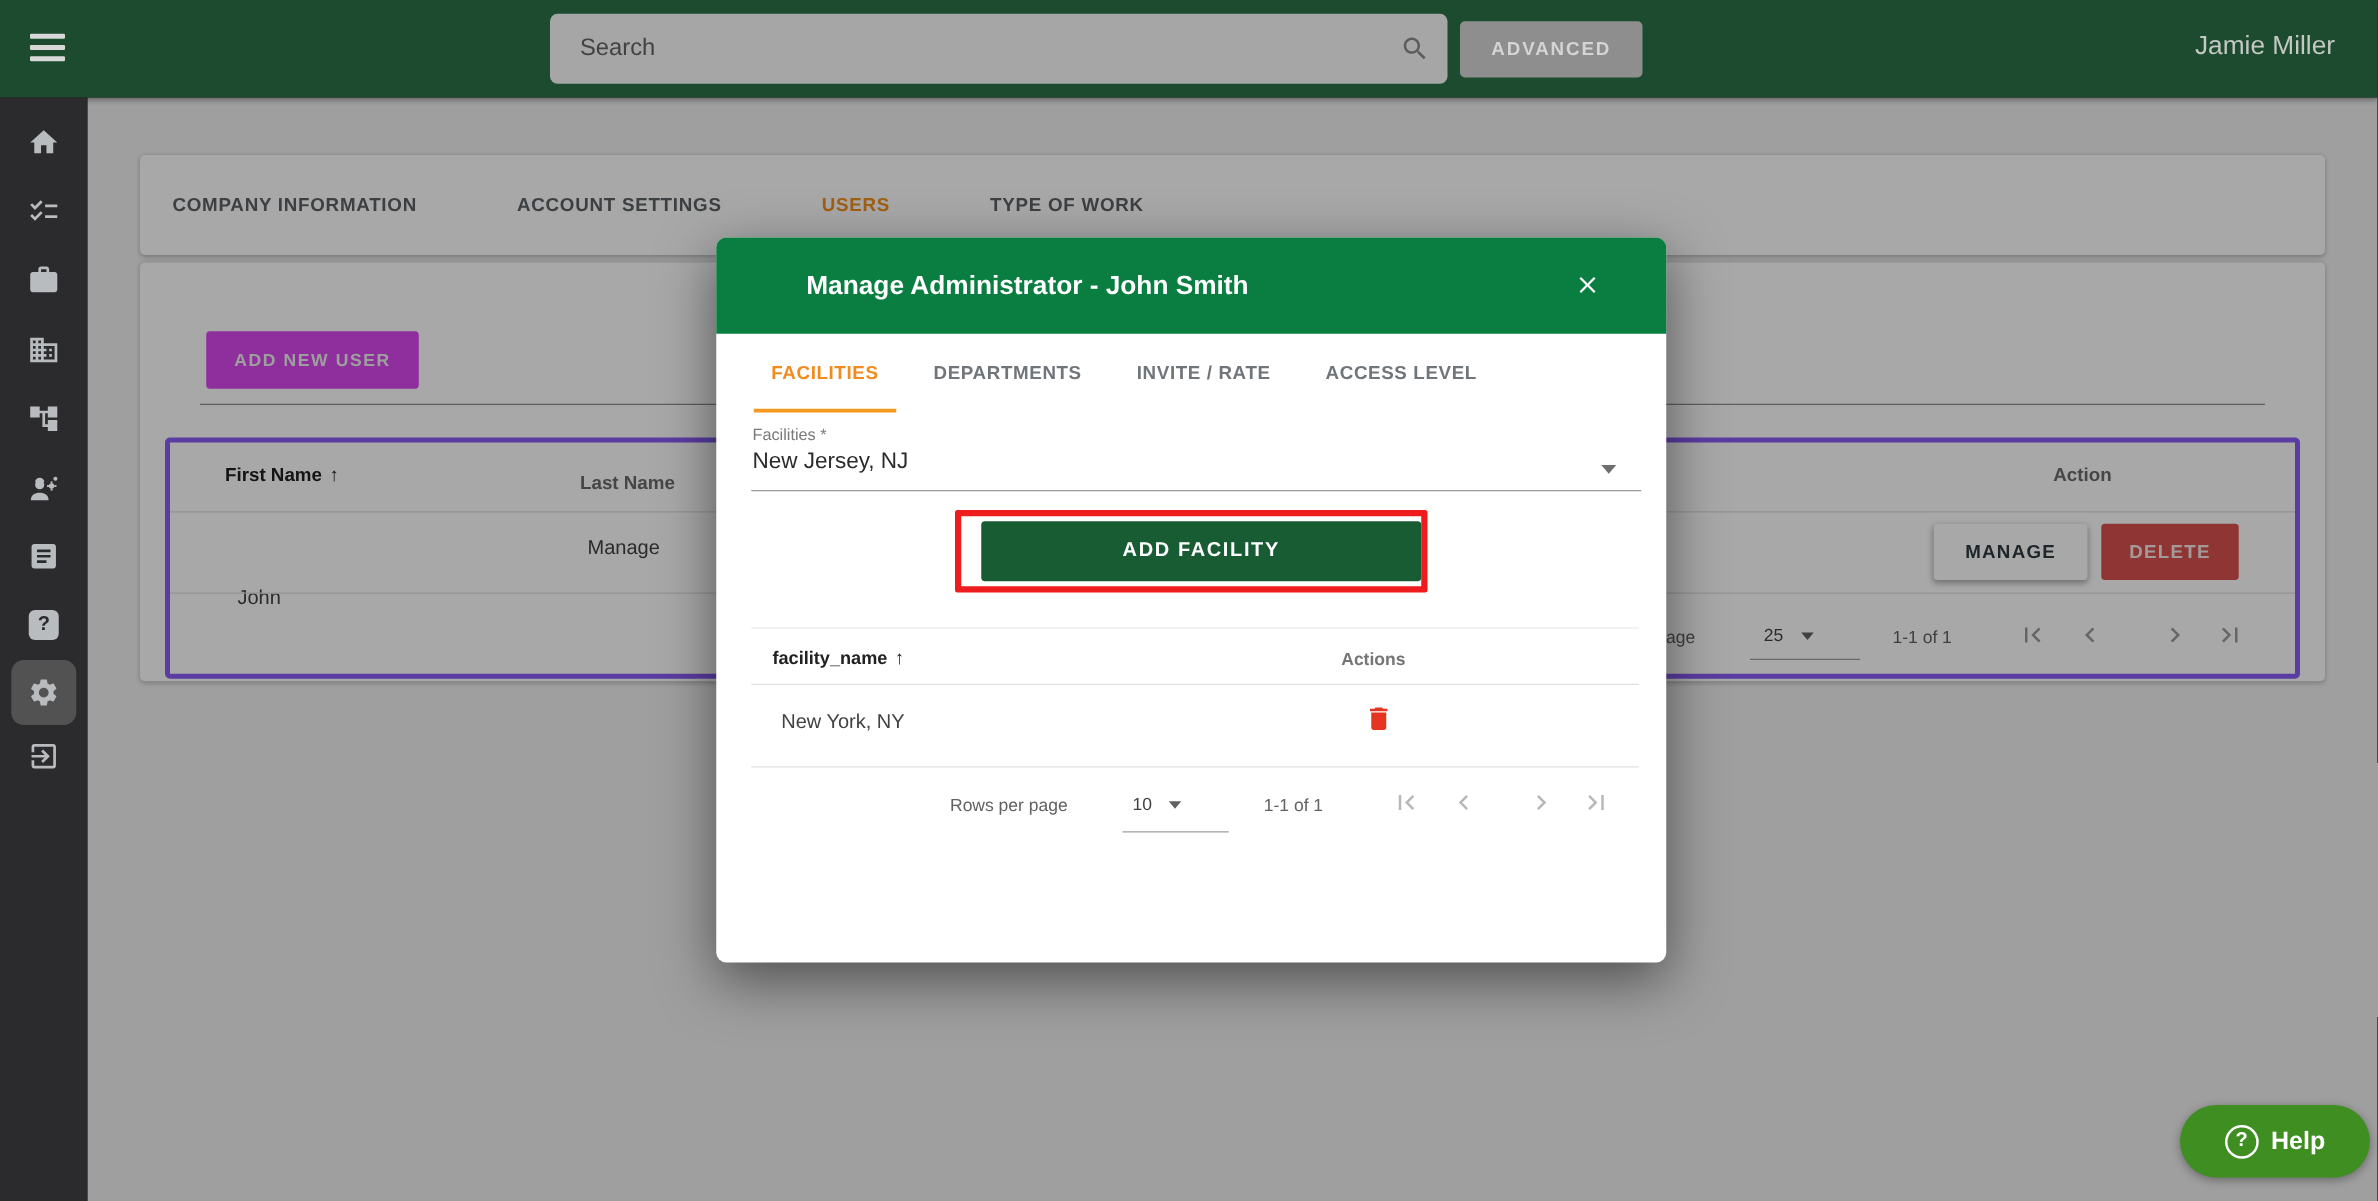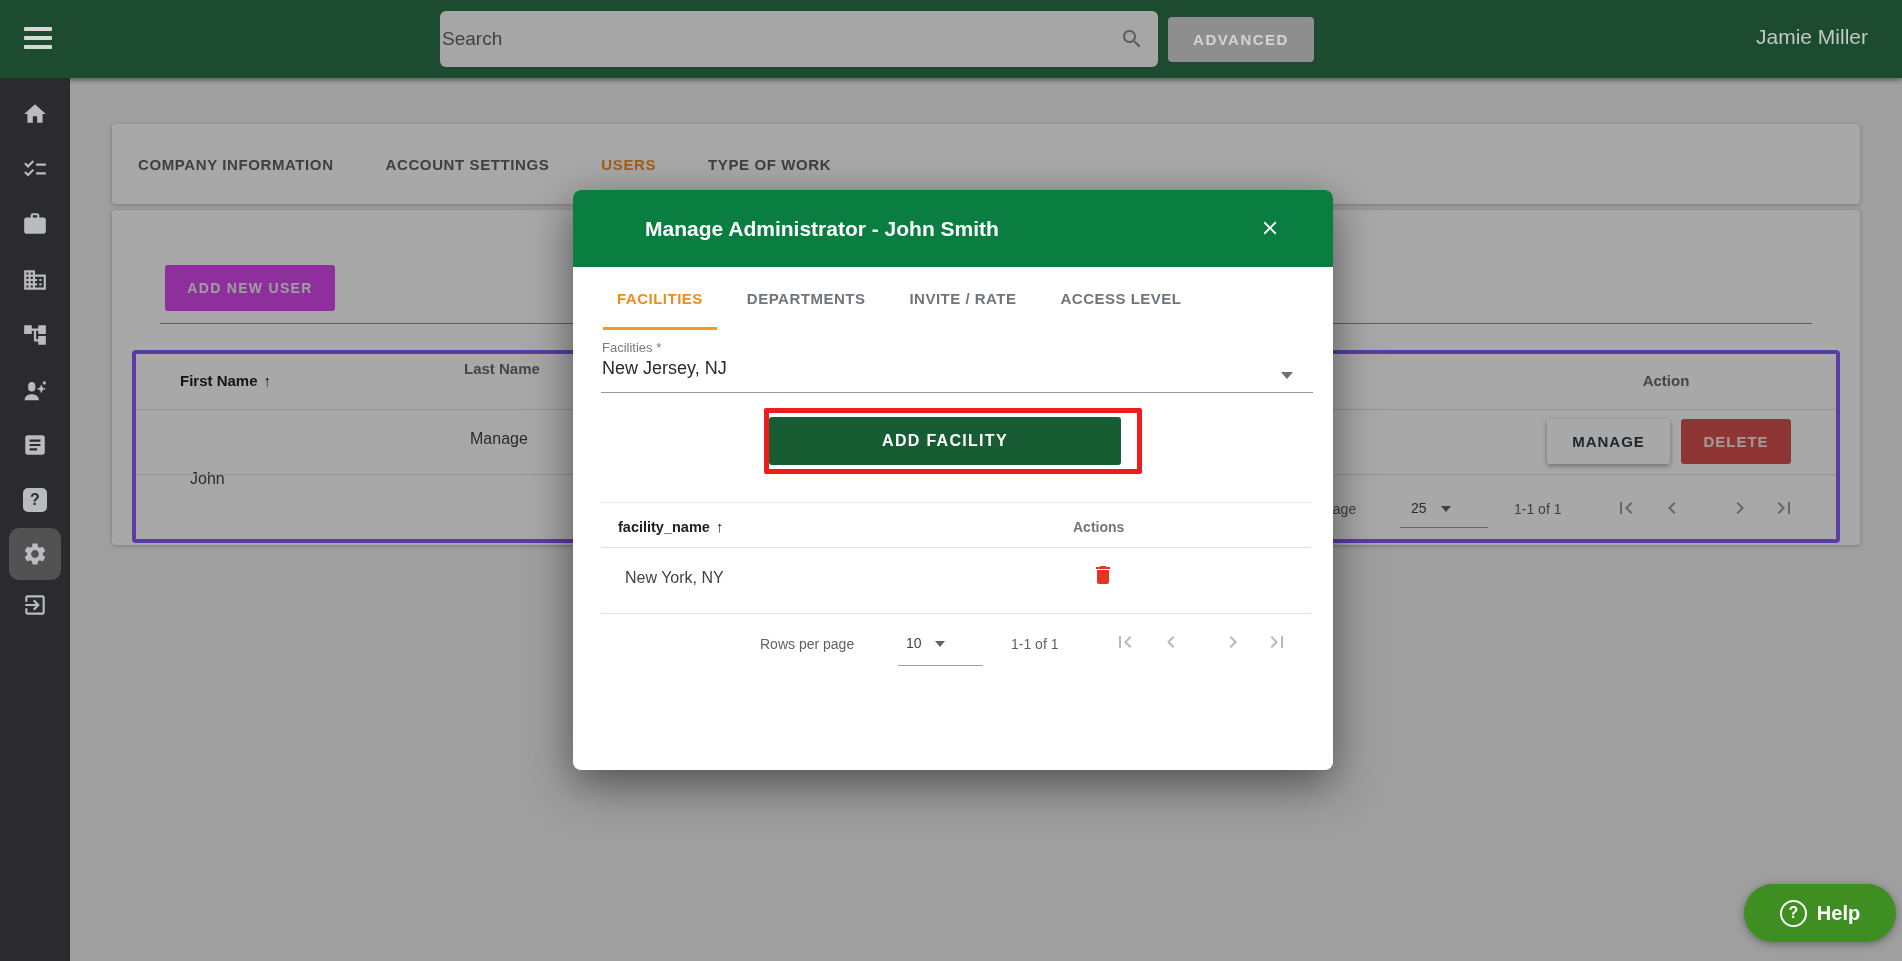--- a/index.html
+++ b/index.html
@@ -18,21 +18,21 @@
   .logo-hat { position:absolute; left:25px; top:-7px; width:25px; height:12px;
               background:#e0922f; border-radius:12px 12px 2px 2px; }
   .logo-hat::after { content:""; position:absolute; left:-4px; top:10px; width:33px; height:3px;
                      background:#e0922f; border-radius:2px; }
   .logo-check { position:absolute; left:178px; top:-12px; width:40px; height:32px; }
   .logo-line2 { font-size:15.5px; font-weight:700; color:#d8952c; letter-spacing:12px; margin-top:3px; }
 
   .search-bar { position:absolute; left:440px; top:11px; width:718px; height:56px;
                 background:#a6a6a6; border-radius:6px; }
   .search-bar input { width:100%; height:100%; border:0; background:transparent; outline:none;
-                      padding:0 54px 0 2px; font-family:inherit; font-size:19px; color:#000000; }
+                      padding:0 54px 0 24px; font-family:inherit; font-size:19px; color:#000000; }
   .search-bar input::placeholder { color:#424242; opacity:1; }
   .search-icon { position:absolute; right:14px; top:16px; width:24px; height:24px; fill:#5c5c5c; }
 
   .advanced-btn { position:absolute; left:1168px; top:17px; width:146px; height:45px;
                   background:#8e8e8e; border:0; border-radius:4px; color:#d4d4d4;
                   font-family:inherit; font-weight:700; font-size:15px; letter-spacing:1.5px; cursor:pointer; }
   .user-name { position:absolute; right:34px; top:25px; font-size:21px; color:#c3c8c3; cursor:pointer; }
 
   
   .sidebar { position:absolute; left:0; top:78px; width:70px; height:883px;
@@ -43,37 +43,37 @@
   .side-item.active { left:9px; width:52px; height:52px; background:#525252; border-radius:10px; }
   .qmark { width:24px; height:24px; background:#b9bcbe; border-radius:5px; color:#2b2b2d;
            font-weight:700; font-size:16px; display:flex; align-items:center; justify-content:center; }
 
   
   .content { position:absolute; left:70px; top:78px; width:1832px; height:883px; background:#f2f2f2; }
   .dim-overlay { position:absolute; inset:0; background:rgba(0,0,0,.34); z-index:40; }
 
   .tabs-card { position:absolute; left:42px; top:46px; width:1748px; height:80px; background:#fff;
                border-radius:4px; box-shadow:0 1px 4px rgba(0,0,0,.25); display:flex;
-               align-items:center; padding-left:26px; gap:52px; }
+               align-items:center; padding-left:26px; gap:80px; }
   .ptab { font-size:15px; font-weight:700; letter-spacing:.6px; color:#5d6265; cursor:pointer; }
   .ptab.active { color:#f59120; }
 
   .users-card { position:absolute; left:42px; top:132px; width:1748px; height:335px; background:#fff;
                 border-radius:4px; box-shadow:0 1px 4px rgba(0,0,0,.25); }
   .add-user-btn { position:absolute; left:53px; top:55px; width:170px; height:46px; background:#d946ef;
                   border:0; border-radius:3px; color:#eef2ee; font-family:inherit; font-weight:700;
                   font-size:14px; letter-spacing:1.3px; cursor:pointer; }
   .filter-underline { position:absolute; left:48px; right:48px; top:113px; height:1px; background:#8f8f8f; }
 
   .table-panel { position:absolute; left:20px; top:140px; width:1708px; height:193px;
                  border:4px solid #8b5cf6; border-radius:4px; }
   .hdr-border { position:absolute; left:0; right:0; top:55px; height:1px; background:#e0e0e0; }
   .row-border { position:absolute; left:0; right:0; top:120px; height:1px; background:#e0e0e0; }
   .h-first { position:absolute; left:44px; top:18px; font-size:15px; font-weight:700; color:#212121; }
-  .h-last  { position:absolute; left:328px; top:6px; font-size:15px; font-weight:700; color:#6b6b6b; }
+  .h-last  { position:absolute; left:328px; top:24px; font-size:15px; font-weight:700; color:#6b6b6b; }
   .h-action{ position:absolute; left:1475px; top:18px; width:110px; text-align:center;
              font-size:15px; font-weight:700; color:#6b6b6b; }
   .sort-arrow { font-weight:400; color:#212121; margin-left:6px; font-size:15px; }
   .c-first { position:absolute; left:54px; top:76px; font-size:16px; color:#424242;margin-top:40px; }
   .c-last  { position:absolute; left:334px; top:76px; font-size:16px; color:#424242; }
   .manage-btn { position:absolute; left:1411px; top:65px; width:123px; height:45px; background:#fff;
                 border:0; border-radius:3px; box-shadow:0 2px 5px rgba(0,0,0,.35); color:#2e3b42;
                 font-family:inherit; font-weight:700; font-size:15px; letter-spacing:1px; cursor:pointer; }
   .delete-btn { position:absolute; left:1545px; top:65px; width:110px; height:45px; background:#d9534f;
                 border:0; border-radius:3px; color:#f6e8e7; font-family:inherit; font-weight:700;
@@ -110,21 +110,21 @@
 
   .field-label { position:absolute; left:29px; top:150px; font-size:13px; color:#7a7a7a; }
   .field-value { position:absolute; left:29px; top:168px; font-size:18px; color:#2b2b2b; cursor:pointer; }
   .field-caret { position:absolute; right:40px; top:182px; width:0; height:0;
                  border-left:6px solid transparent; border-right:6px solid transparent;
                  border-top:7px solid #6f6f6f; cursor:pointer; }
   .field-underline { position:absolute; left:28px; right:20px; top:202px; height:1px; background:#9a9a9a; }
 
   .redbox { position:absolute; left:191px; top:218px; width:378px; height:66px;
             border:5px solid #ee1c1c; border-radius:2px; display:flex;
-            align-items:center; justify-content:flex-start; }
+            align-items:center; justify-content:flex-end; }
   .add-facility-btn { width:352px; height:48px; background:#175c33; border:0; border-radius:3px;
                       color:#fff; font-family:inherit; font-weight:700; font-size:16px;
                       letter-spacing:1.3px; cursor:pointer; }
 
   .m-table-top { position:absolute; left:28px; right:22px; top:312px; height:1px; background:#ececec; }
   .mh-name   { position:absolute; left:45px; top:328px; font-size:14.5px; font-weight:700; color:#212121; }
   .mh-actions{ position:absolute; left:500px; top:329px; font-size:14px; font-weight:700; color:#757575; }
   .mh-border { position:absolute; left:28px; right:22px; top:357px; height:1px; background:#e0e0e0; }
   .mrow-name { position:absolute; left:52px; top:379px; font-size:16px; color:#424242; }
   .trash-icon{ position:absolute; left:518px; top:373px; width:24px; height:24px; fill:#e5341f; cursor:pointer; }

